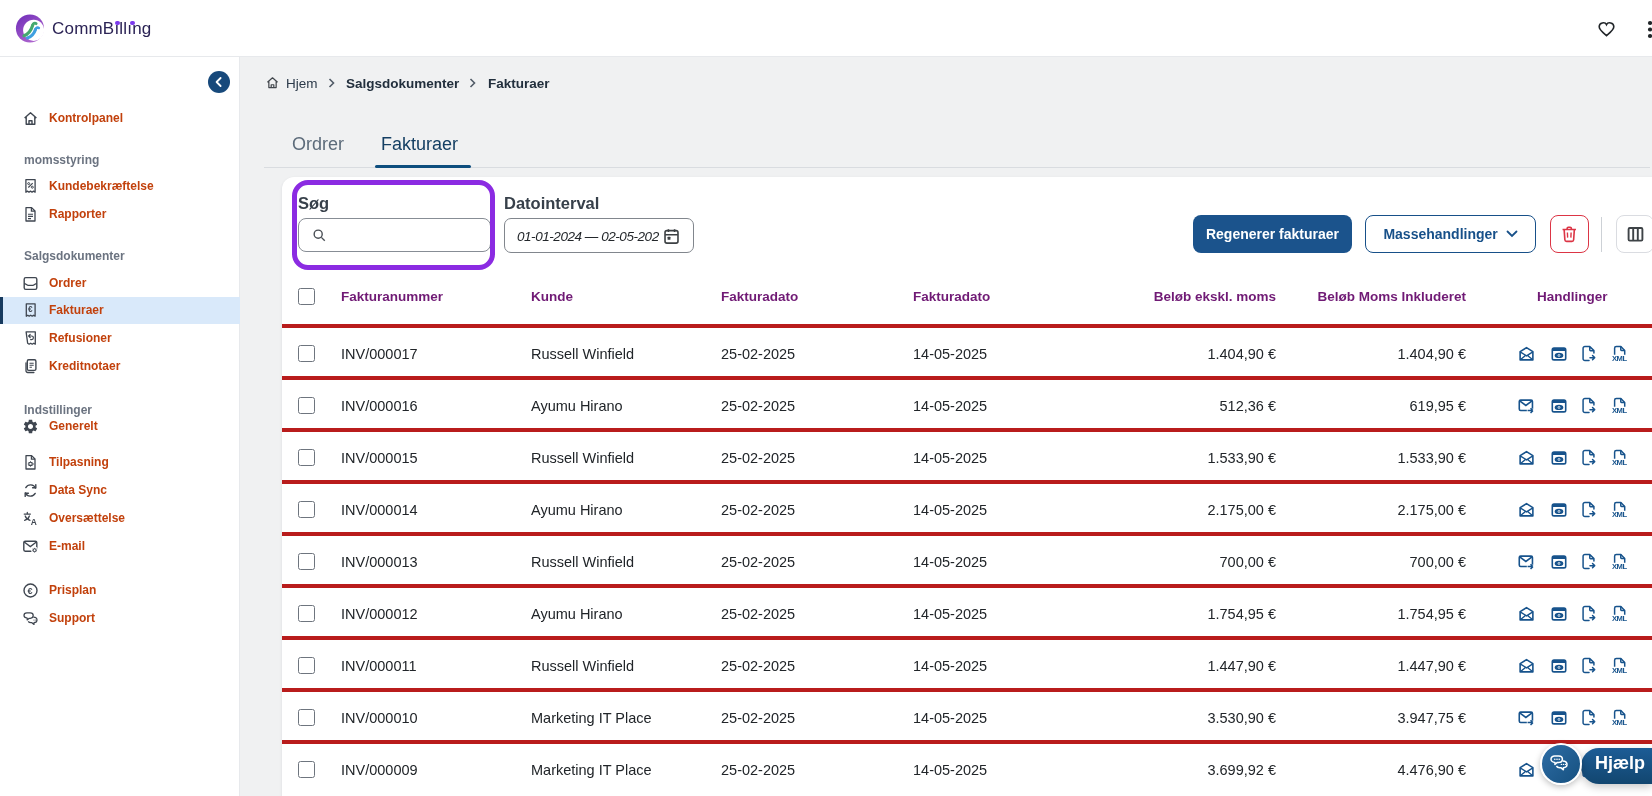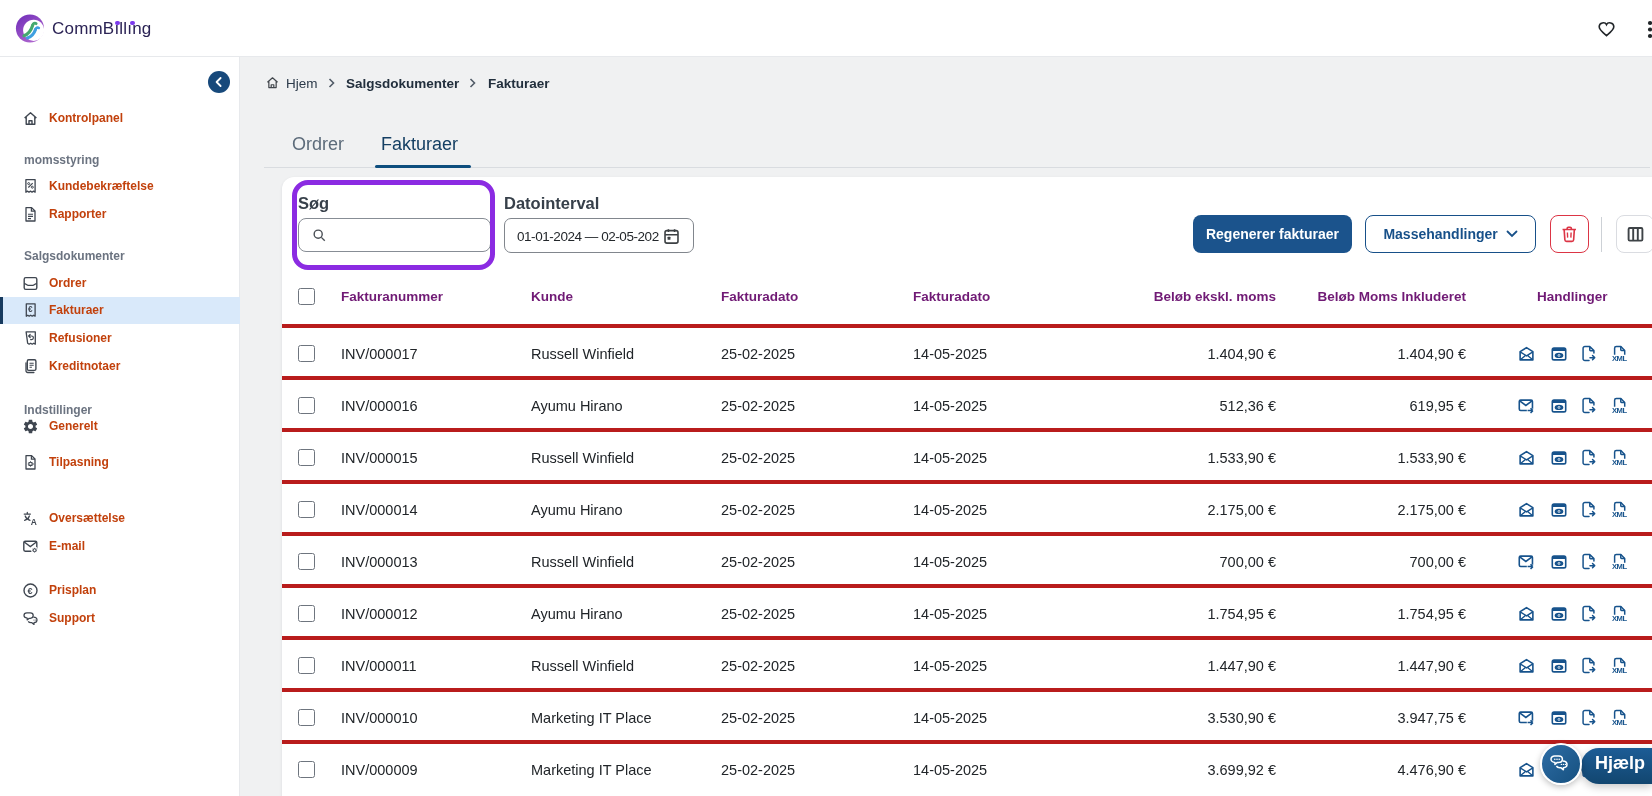--- a/index.html
+++ b/index.html
@@ -19,21 +19,21 @@
 #main { position:absolute; left:240px; top:57px; width:1412px; height:739px; background:#f0f1f2; }
 .crumb { position:absolute; top:19px; font-size:13.5px; color:#2b3949; }
 .crumb.b { font-weight:700; color:#222f3d; }
 .tab { position:absolute; top:77px; font-size:18px; }
 #tabline { position:absolute; left:24px; top:110px; width:1386px; height:1px; background:#d9dce0; }
 #tabul { position:absolute; left:135px; top:108px; width:96px; height:3px; background:#0e4e7e; border-radius:2px; }
 #card { position:absolute; left:42px; top:120px; width:1384px; height:778px; background:#fff; border-radius:12px 12px 0 0; box-shadow:0 1px 3px rgba(25,39,60,0.10); }
 #purp { position:absolute; left:10px; top:3px; width:203px; height:90px; border:5.5px solid #8b2be2; border-radius:16px; z-index:3; }
 .flabel { position:absolute; top:17px; font-size:16.5px; font-weight:700; color:#37404a; }
 #searchbox { position:absolute; left:16px; top:41px; width:193px; height:34px; border:1px solid #878d95; border-radius:8px; background:#fff; }
-#datebox { position:absolute; left:222px; top:41px; width:190px; height:35px; border:1px solid #81868d; border-radius:7px; background:#fff; font-size:15px; color:#202428; }
+#datebox { position:absolute; left:222px; top:41px; width:190px; height:35px; border:1px solid #81868d; border-radius:7px; background:#fff; font-size:15px; color:#202428;font-style:italic; }
 .btn { position:absolute; top:38px; height:38px; border-radius:8px; font-size:14px; font-weight:700; display:flex; align-items:center; justify-content:center; }
 #btn-regen { left:911px; width:159px; background:#1b538c; color:#fff; }
 #btn-masse { left:1083px; width:171px; border:1px solid #175089; color:#175089; background:#fff; }
 #btn-trash { left:1268px; width:39px; border:1px solid #dc3545; background:#fff; }
 #vdiv { position:absolute; left:1319px; top:40px; width:1px; height:35px; background:#cdd1d6; }
 #btn-cols { left:1334px; width:38px; border:1px solid #dadce1; background:#fff; }
 .th { position:absolute; top:112px; font-size:13.5px; font-weight:700; color:#701a75; }
 .trow { position:absolute; left:0; width:1384px; height:52px; border-top:4px solid #b91c1c; }
 .cell { position:absolute; top:18px; font-size:14.5px; color:#212529; }
 .amt { text-align:right; }
@@ -143,20 +143,27 @@
         <span class="nlbl">Generelt</span>
       </div>
 <div class="nav" style="top:392px">
         <span class="nico"><svg class="sic" width="17" height="17" viewBox="0 0 17 17">
             <path d="M4 1.6h5.6l3.4 3.4v10H4z" fill="none" stroke="#3f4650" stroke-width="1.3" stroke-linejoin="round"></path>
             <path d="M9.4 1.8v3.4H13" fill="none" stroke="#3f4650" stroke-width="1.2"></path>
             <circle cx="8.5" cy="10" r="1.7" fill="none" stroke="#3f4650" stroke-width="1.1"></circle>
             <path d="M8.5 7.3v1M8.5 10.7v1.9M5.8 10h1M10.2 10h1.9M6.6 8.1l.8.8M9.6 11.1l.8.8M10.4 8.1l-.8.8M7.4 11.1l-.8.8" stroke="#3f4650" stroke-width="0.9"></path>
           </svg></span>
         <span class="nlbl">Tilpasning</span>
+      </div>
+<div class="nav" style="top:420px">
+        <span class="nico"><svg class="sic" width="17" height="17" viewBox="0 0 17 17">
+            <path d="M13.6 6.1A5.5 5.5 0 0 0 3.8 5.6M3.4 10.9a5.5 5.5 0 0 0 9.8.5" fill="none" stroke="#3f4650" stroke-width="1.4" stroke-linecap="round"></path>
+            <path d="M13.8 2.6v3.2h-3.2M3.2 14.4v-3.2h3.2" fill="none" stroke="#3f4650" stroke-width="1.4" stroke-linejoin="round" stroke-linecap="round"></path>
+          </svg></span>
+        <span class="nlbl">Data Sync</span>
       </div>
 <div class="nav" style="top:448px">
         <span class="nico"><svg class="sic" width="17" height="17" viewBox="0 0 17 17">
             <path d="M2.2 4h6.2M5.3 2.4V4M3.2 6c.8 2.2 2.6 3.8 4.8 4.4M7.4 6C6.6 8.2 4.8 9.8 2.6 10.4" fill="none" stroke="#3f4650" stroke-width="1.25" stroke-linecap="round"></path>
             <text x="8.8" y="15.4" font-size="8.4" font-weight="700" font-family="Liberation Sans" fill="#3f4650">A</text>
           </svg></span>
         <span class="nlbl">Oversættelse</span>
       </div>
 <div class="nav" style="top:476px">
         <span class="nico"><svg class="sic" width="17" height="17" viewBox="0 0 17 17">

